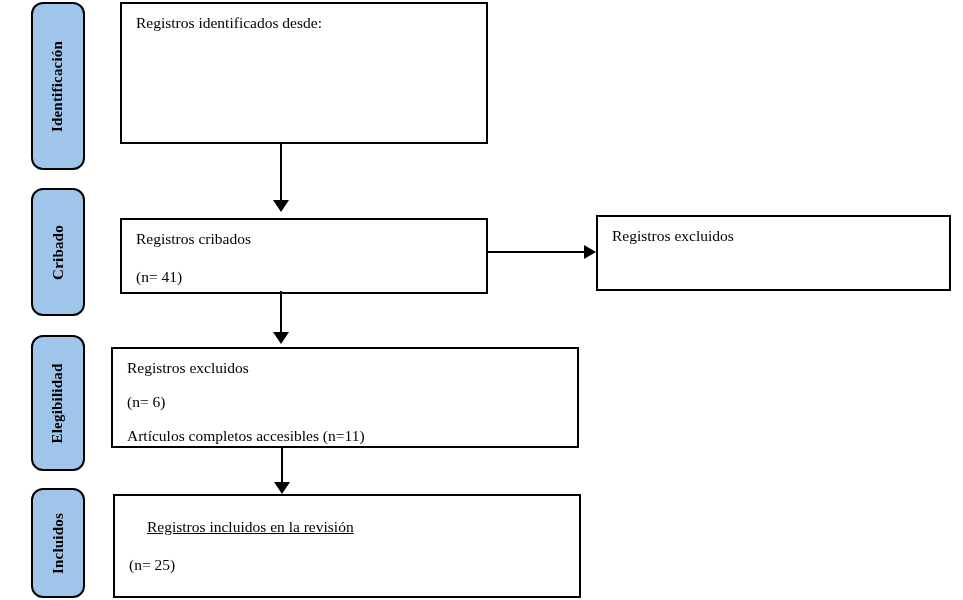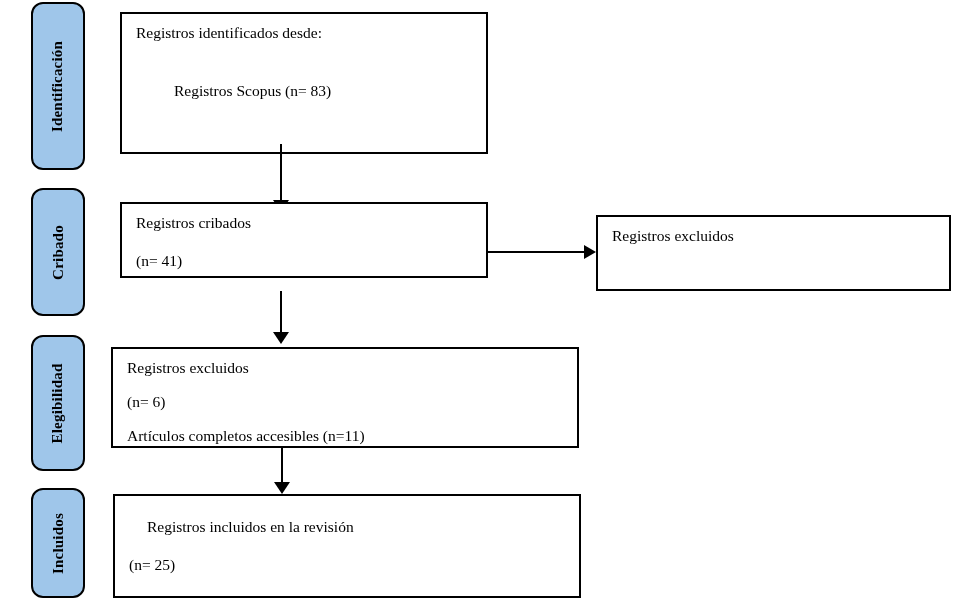--- a/index.html
+++ b/index.html
@@ -100,31 +100,30 @@
   </div>
 
   <div class="stage-pill" style="left:31px; top:335px; width:54px; height:136px;">
     <span class="stage-label">Elegibilidad</span>
   </div>
 
   <div class="stage-pill" style="left:31px; top:488px; width:54px; height:110px;">
     <span class="stage-label">Incluidos</span>
   </div>
 
-  <div class="flow-box" style="left:120px; top:12px; width:368px; height:142px;">
+  <div class="flow-box" style="left:120px; top:2px; width:368px; height:142px;">
     <div class="flow-line">Registros identificados desde:</div>
     <div class="gap-md"></div>
     <div class="gap-md"></div>
-    <div class="flow-line indent">Registros Scopus (n= 83)</div>
   </div>
 
   <div class="conn-v" style="left:280px; top:144px; height:58px;"></div>
   <div class="arrow-down" style="left:273px; top:200px;"></div>
 
-  <div class="flow-box" style="left:120px; top:202px; width:368px; height:76px;">
+  <div class="flow-box" style="left:120px; top:218px; width:368px; height:76px;">
     <div class="flow-line">Registros cribados</div>
     <div class="gap-md"></div>
     <div class="flow-line">(n= 41)</div>
   </div>
 
   <div class="conn-h" style="left:488px; top:251px; width:98px;"></div>
   <div class="arrow-right" style="left:584px; top:245px;"></div>
 
   <div class="flow-box" style="left:596px; top:215px; width:355px; height:76px;">
     <div class="flow-line">Registros excluidos</div>
@@ -139,18 +138,18 @@
     <div class="gap-sm"></div>
     <div class="flow-line">(n= 6)</div>
     <div class="gap-sm"></div>
     <div class="flow-line">Artículos completos accesibles (n=11)</div>
   </div>
 
   <div class="conn-v" style="left:281px; top:448px; height:36px;"></div>
   <div class="arrow-down" style="left:274px; top:482px;"></div>
 
   <div class="flow-box" style="left:113px; top:494px; width:468px; height:104px; padding-top:22px;">
-    <div class="flow-line" style="padding-left:18px;">Registros incluidos en la revisión</div>
+    <div class="flow-line" style="padding-left:18px;text-decoration:underline;">Registros incluidos en la revisión</div>
     <div class="gap-md"></div>
     <div class="flow-line">(n= 25)</div>
   </div>
 
 </div>
 
 </body></html>

